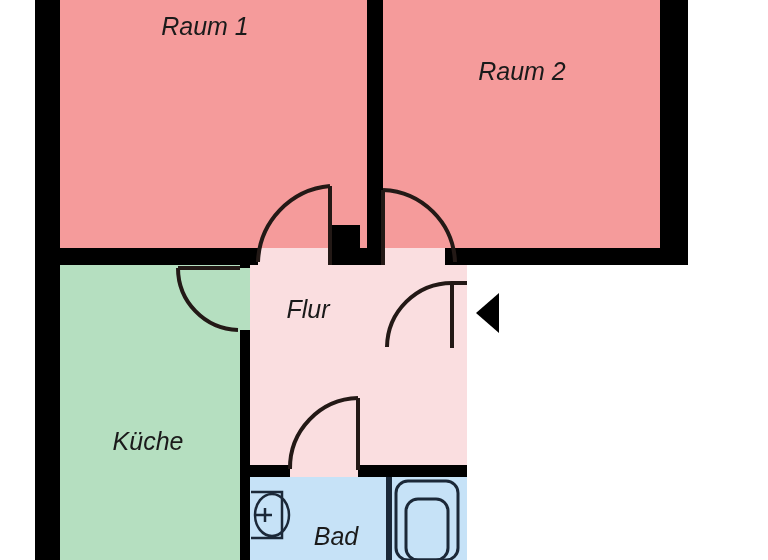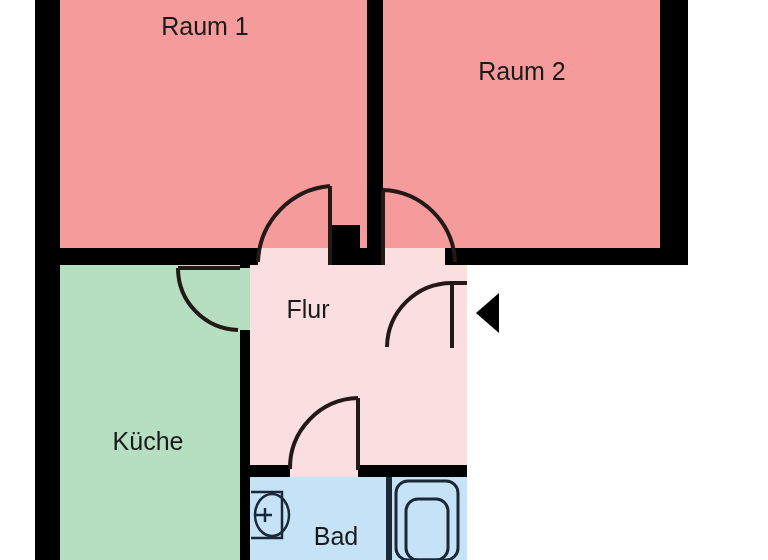--- a/index.html
+++ b/index.html
@@ -11,20 +11,21 @@
     width: 768px;
     height: 560px;
     overflow: hidden;
     font-family: "Liberation Sans", sans-serif;
   }
   #floorplan-root {
     position: relative;
     width: 768px;
     height: 461px;
     background: #ffffff;
+    font-style: italic;
   }
   svg.plan {
     display: block;
     width: 768px;
     height: 560px;
   }
   .room-label {
     font-family: "Liberation Sans", sans-serif;
     font-size: 25px;
     fill: #1a1a1a;

